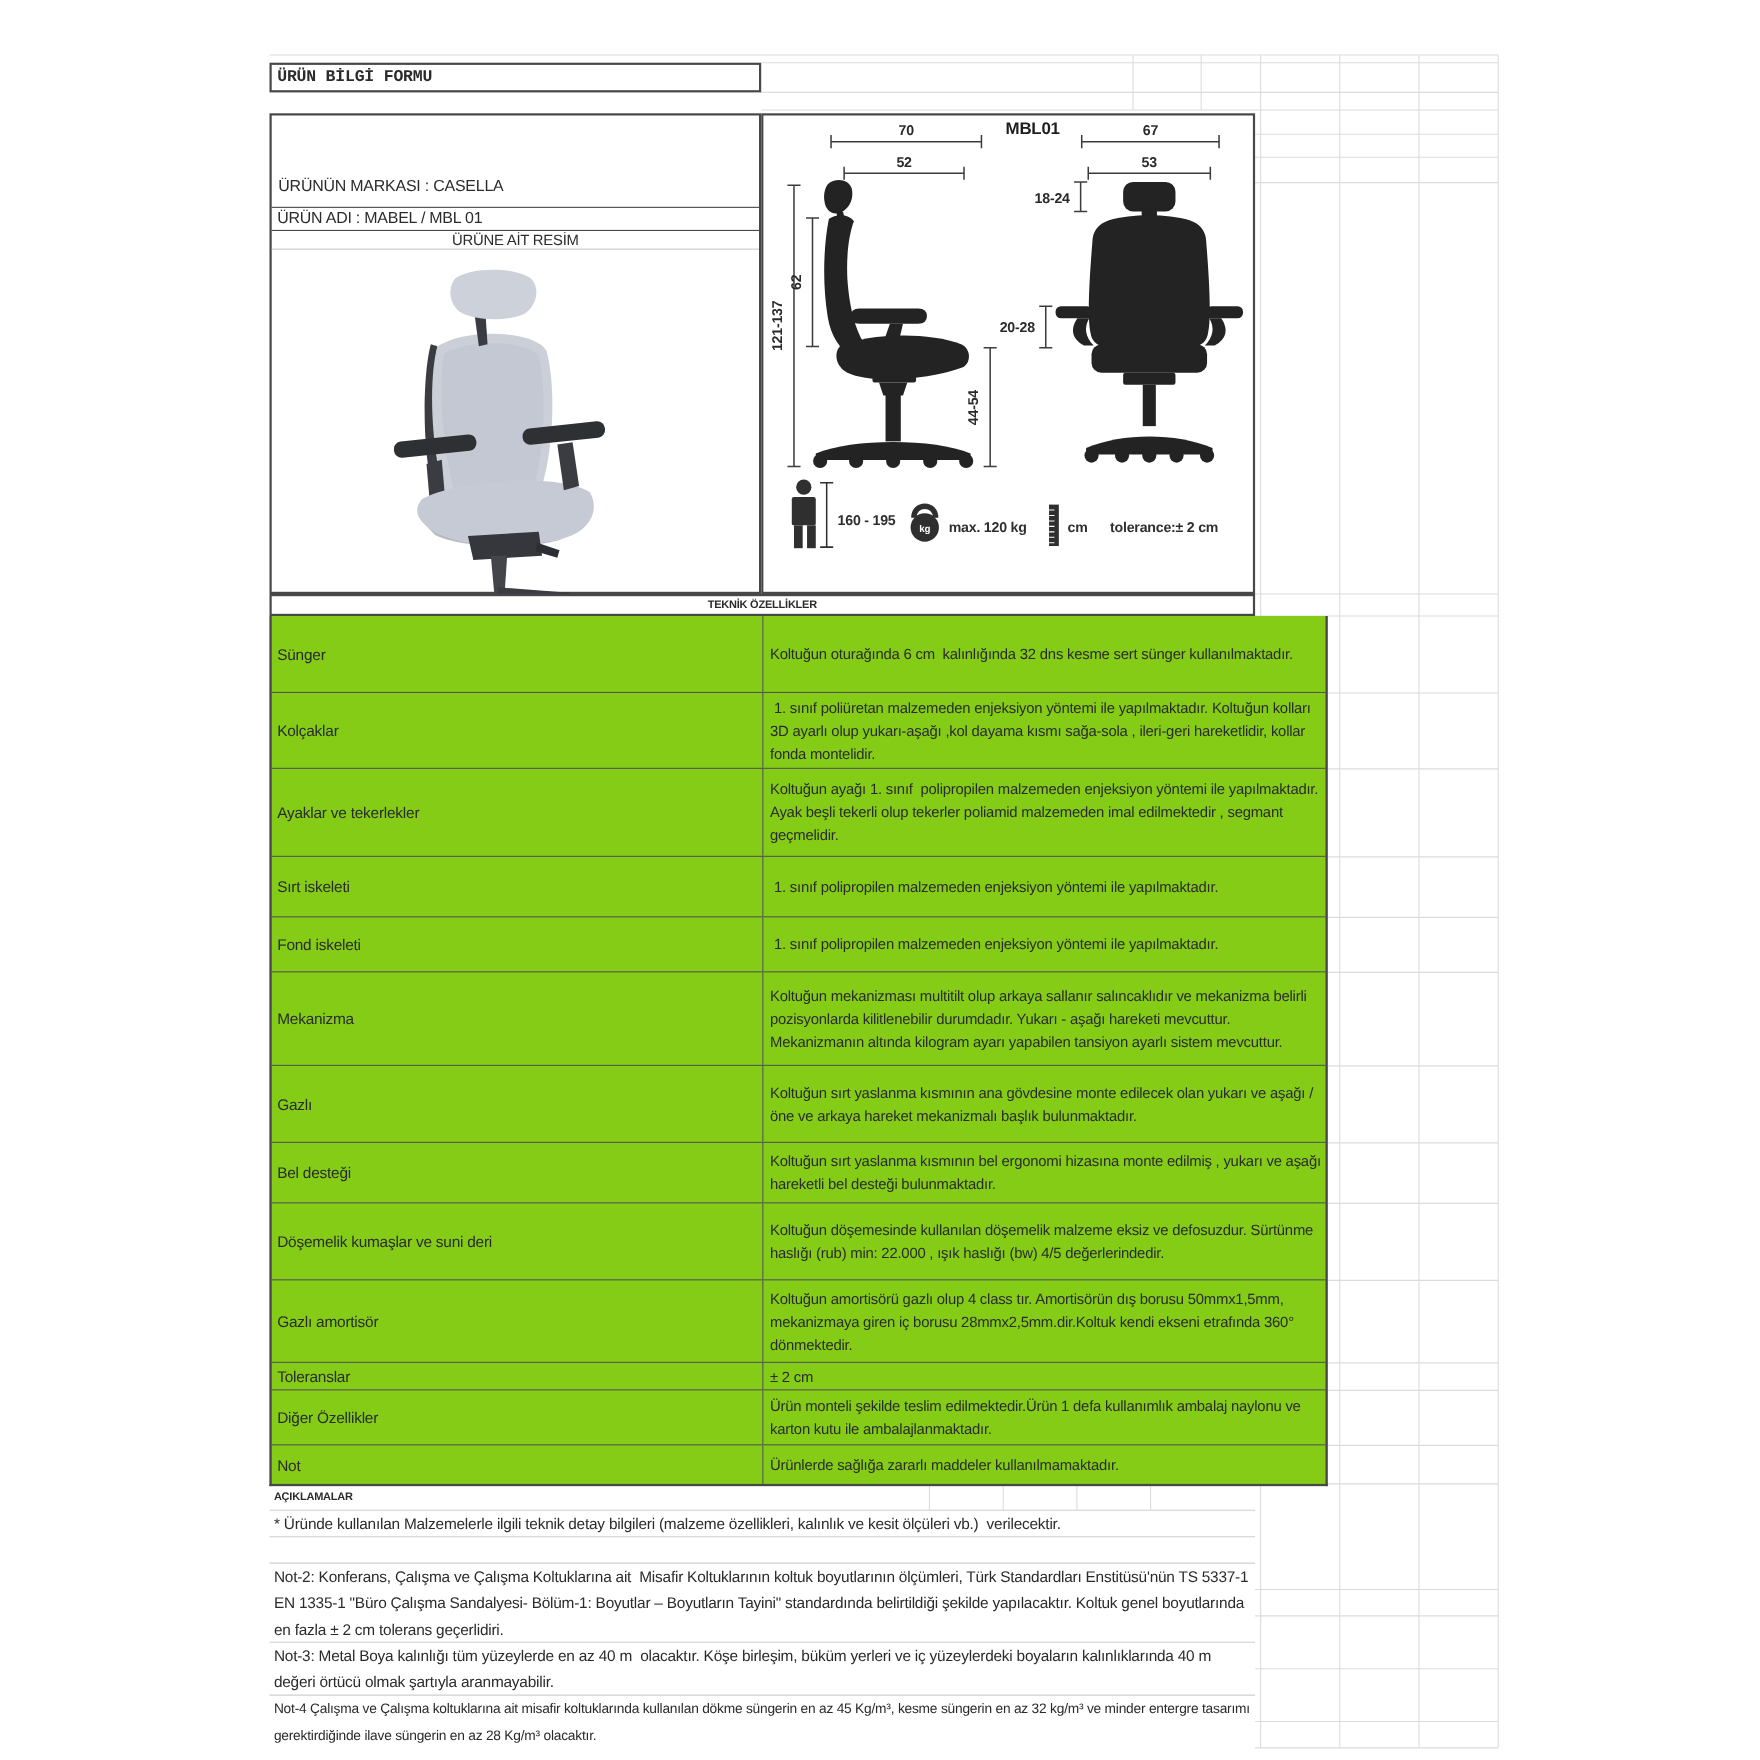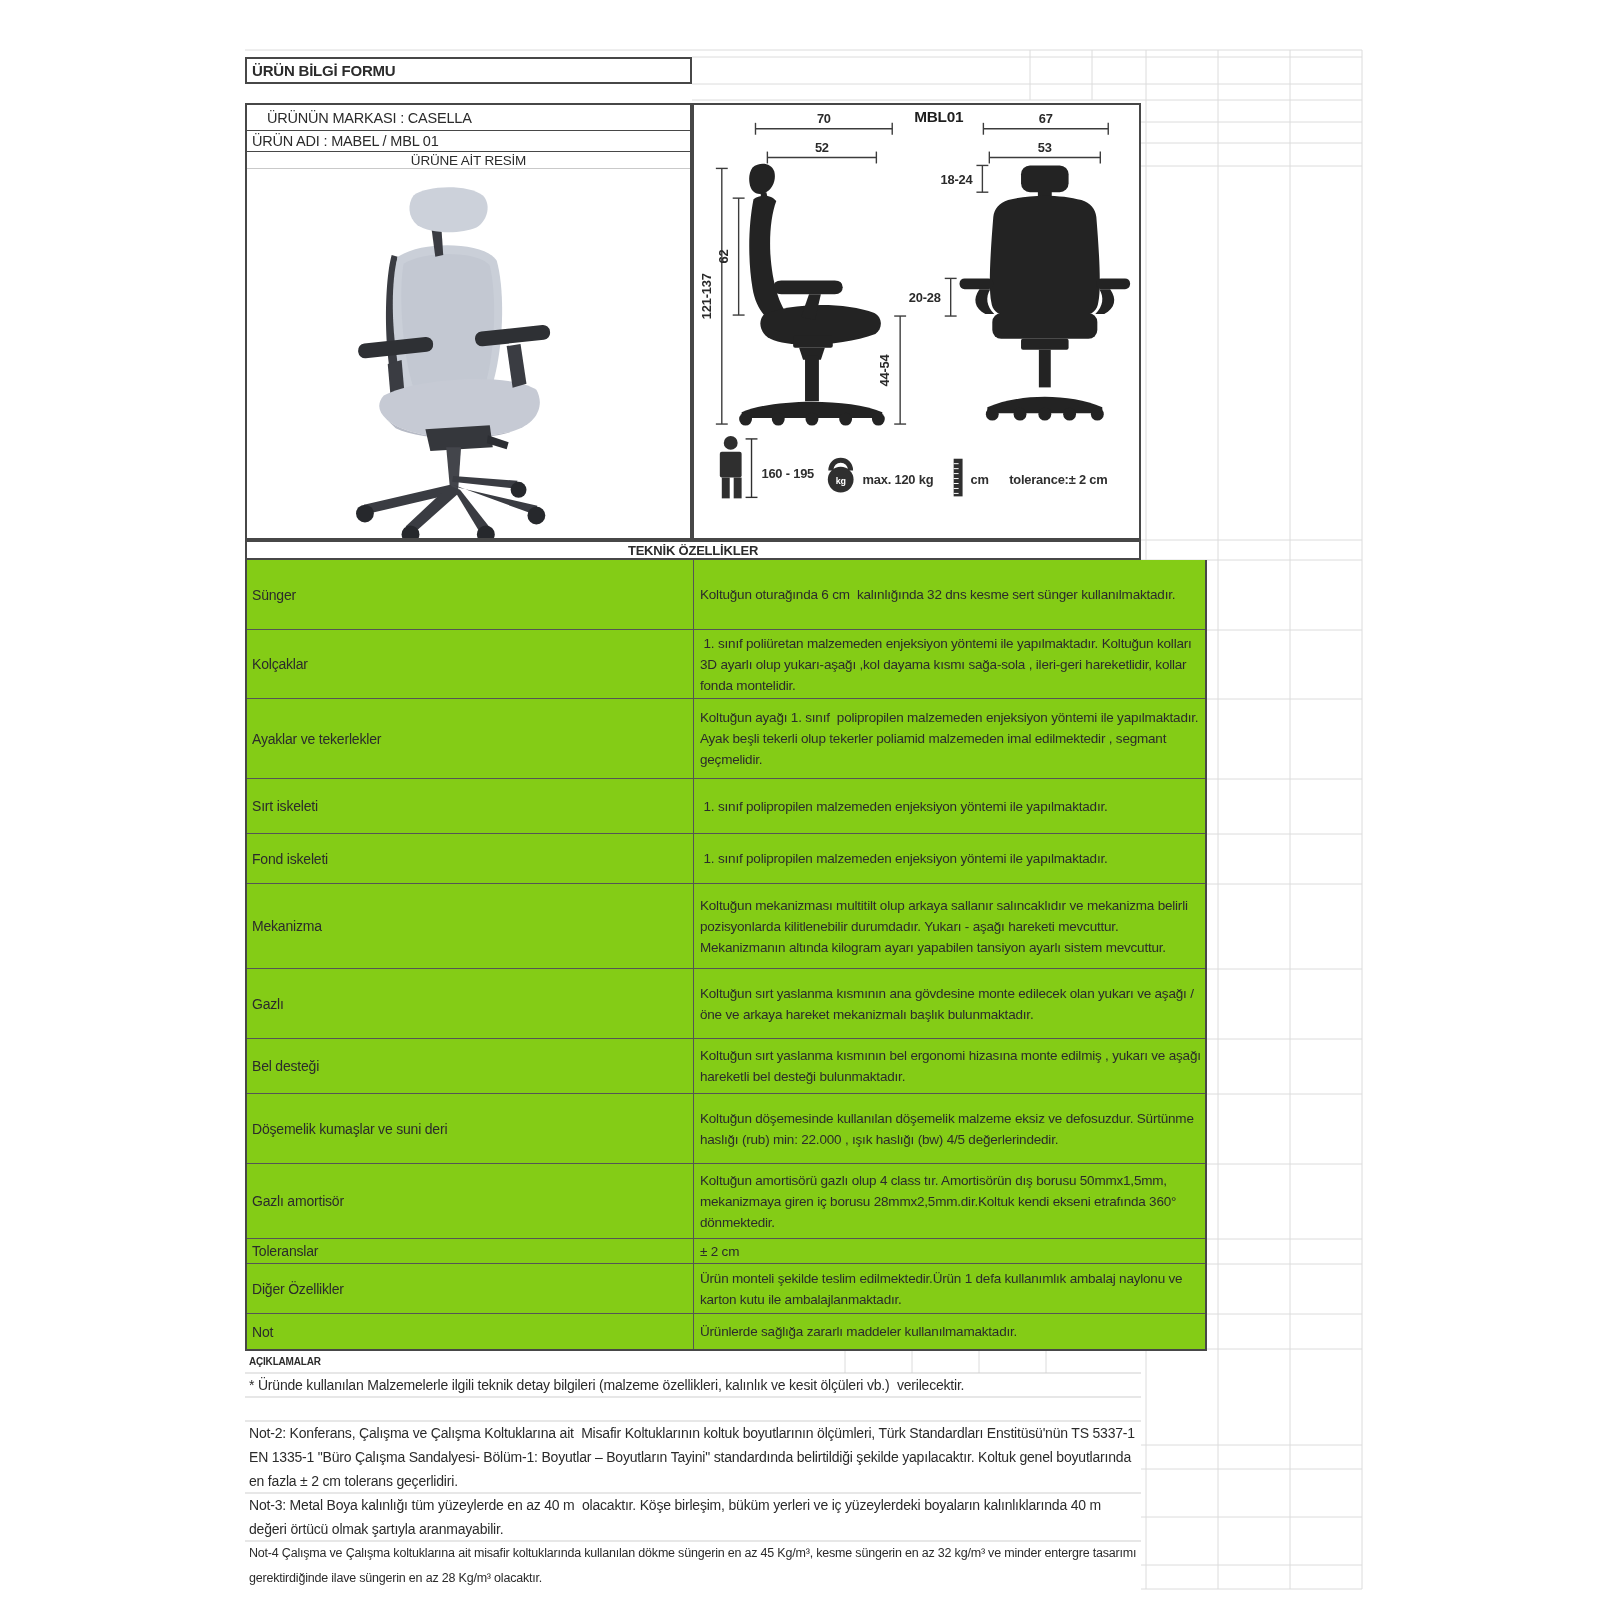--- a/index.html
+++ b/index.html
@@ -6,31 +6,31 @@
   .sheet{
     position:relative;width:1600px;height:1600px;background:#fff;
     font-family:"Liberation Sans","DejaVu Sans",sans-serif;
     color:#2b2b2b;letter-spacing:-0.2px;overflow:hidden;
   }
   .abs{position:absolute;box-sizing:border-box;}
   .grid-overlay{position:absolute;left:0;top:0;width:1600px;height:1600px;pointer-events:none;}
   .title-cell{
     left:245px;top:57px;width:447px;height:27px;
     border:2px solid #474747;font-weight:bold;font-size:15px;
-    display:flex;align-items:center;padding-left:5px;background:#fff;
+    display:flex;align-items:center;padding-left:5px;background:#fff;font-family:Liberation Mono, monospace;
   }
   .left-box{left:245px;top:103px;width:447px;height:437px;border:2px solid #474747;background:#fff;}
-  .brand-row{height:26px;border-bottom:1.5px solid #474747;display:flex;align-items:center;padding-left:20px;font-size:14.5px;box-sizing:border-box;}
+  .brand-row{height:38px;border-bottom:1.5px solid #474747;display:flex;align-items:center;padding-left:6px;font-size:14.5px;box-sizing:border-box;margin-top:46px;}
   .product-row{height:21px;border-bottom:1.5px solid #474747;display:flex;align-items:center;padding-left:5px;font-size:14.5px;box-sizing:border-box;}
   .caption-row{height:17px;border-bottom:1px solid #c9c9c9;display:flex;align-items:center;justify-content:center;font-size:13.5px;box-sizing:border-box;}
   .photo-area{height:369px;display:flex;align-items:center;justify-content:center;}
   .drawing-box{left:692px;top:103px;width:449px;height:437px;border:2px solid #474747;background:#fff;}
   .spec-header{
     left:245px;top:540px;width:896px;height:20px;border:2px solid #474747;background:#fff;
-    display:flex;align-items:center;justify-content:center;font-weight:bold;font-size:13px;
+    display:flex;align-items:center;justify-content:center;font-weight:bold;font-size:10px;
   }
   .spec-table{
     left:245px;top:560px;width:962px;background:#84cc16;
     border-left:2px solid #474747;border-right:2px solid #474747;border-bottom:2px solid #474747;
   }
   .spec-row{display:flex;box-sizing:border-box;border-bottom:1.2px solid #555;}
   .spec-row:last-child{border-bottom:none;}
   .spec-label{
     width:447px;box-sizing:border-box;border-right:1.2px solid #555;
     display:flex;align-items:center;padding-left:5px;font-size:14px;

